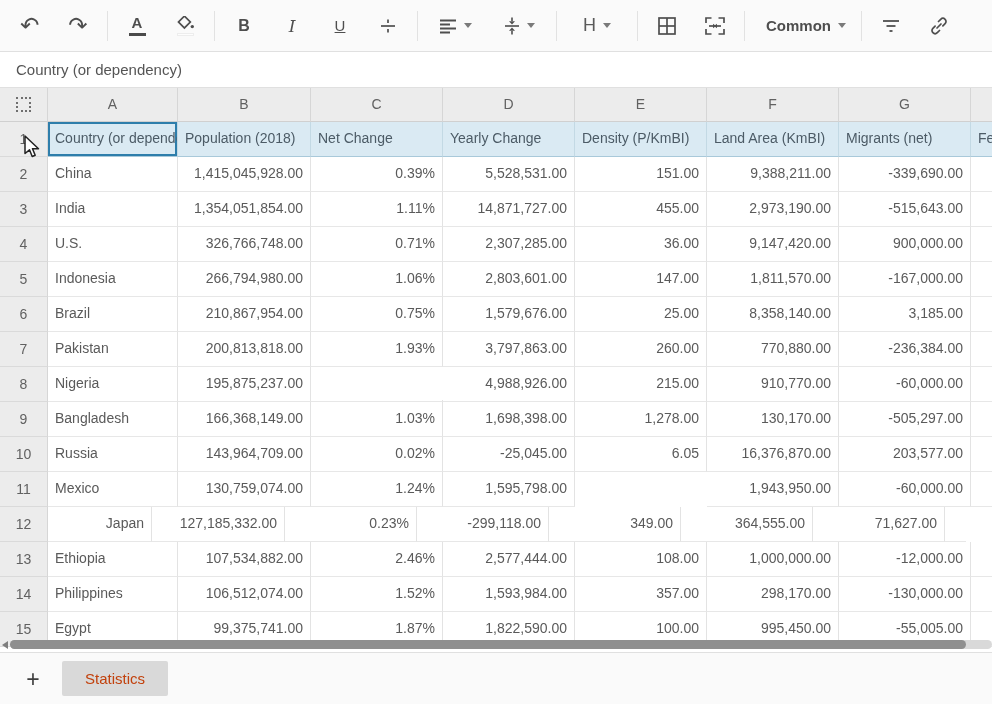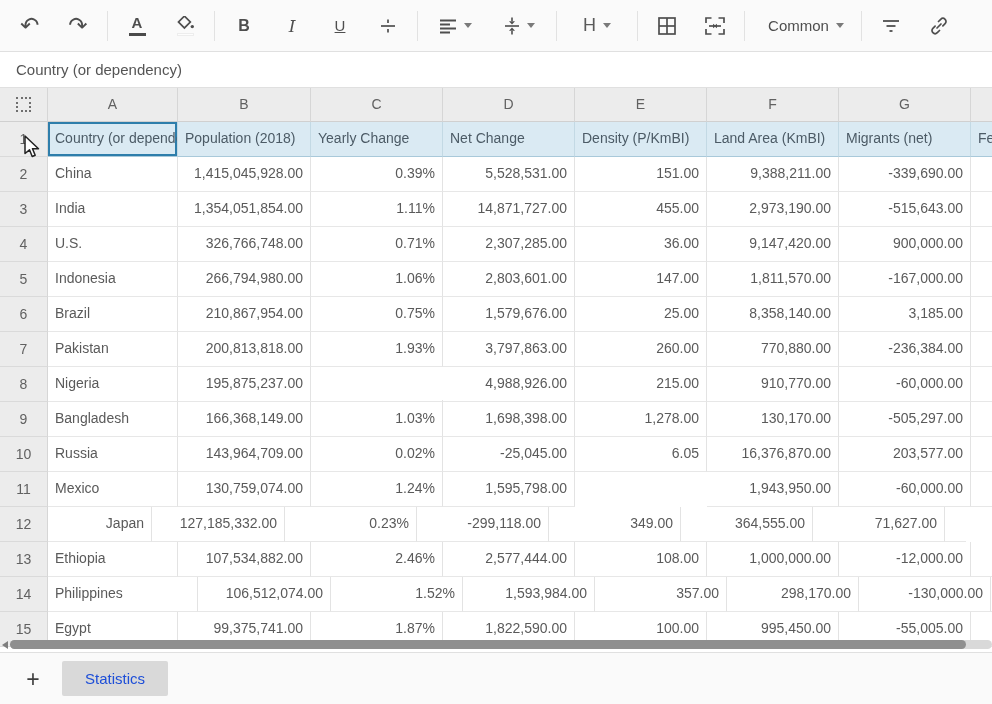--- a/index.html
+++ b/index.html
@@ -58,21 +58,21 @@
               border-top:4px solid transparent; border-bottom:4px solid transparent;
               border-right:6px solid #7f7f7f; }
   .hs-track { position:absolute; left:10px; right:0; top:1px; height:9px; background:#d9d9d9; border-radius:5px; }
   .hs-thumb { position:absolute; left:10px; top:1px; width:956px; height:9px;
               background:#8f8f8f; border-radius:5px; }
 
   
   .tabbar { height:52px; background:#fafafa; border-top:1px solid #e0e0e0;
             display:flex; align-items:center; padding-left:20px; }
   .addtab { font-size:23px; color:#3d3d3d; width:26px; text-align:center; line-height:26px; }
-  .sheettab { margin-left:16px; background:#d9d9d9; color:#1d4ed8; font-size:15px; font-weight:500;
+  .sheettab { margin-left:16px; background:#d9d9d9; color:#c2410c; font-size:15px; font-weight:500;
               padding:9px 23px; border-radius:2px; }
 
   
   .cursor { position:absolute; left:21px; top:135px; z-index:20; pointer-events:none; }
 </style>
 </head>
 <body>
 
 <div class="app">
 
@@ -161,21 +161,21 @@
         <polyline points="13.5,1 19,1 19,6" fill="none" stroke="#4e4e4e" stroke-width="1.7"></polyline>
         <polyline points="19,12 19,17 13.5,17" fill="none" stroke="#4e4e4e" stroke-width="1.7"></polyline>
         <line x1="4" y1="9" x2="8" y2="9" stroke="#4e4e4e" stroke-width="1.7"></line>
         <polygon points="8,6.8 8,11.2 11,9" fill="#4e4e4e"></polygon>
         <line x1="16" y1="9" x2="12" y2="9" stroke="#4e4e4e" stroke-width="1.7"></line>
         <polygon points="12,6.8 12,11.2 9,9" fill="#4e4e4e"></polygon>
       </svg>
     </div>
     <div class="sep"></div>
 
-    <div class="tbtn" style="min-width:98px;">
+    <div class="tbtn" style="min-width:98px;font-weight:bold;">
       <span class="common-label">Common</span>
       <span class="caret"></span>
     </div>
     <div class="sep"></div>
 
     <div class="tbtn">
       <svg class="ic" width="18" height="14" viewBox="0 0 18 14">
         <line x1="1" y1="2" x2="17" y2="2" stroke="#4e4e4e" stroke-width="1.8"></line>
         <line x1="4.5" y1="7" x2="13.5" y2="7" stroke="#4e4e4e" stroke-width="1.8"></line>
         <line x1="7.5" y1="12" x2="10.5" y2="12" stroke="#4e4e4e" stroke-width="1.8"></line>
@@ -208,22 +208,22 @@
       <div class="colh" style="width: 132px;">G</div>
       <div class="colh" style="width: 21px; border-right: none;"></div>
     </div>
 
   <div class="gridbody">
 
     <div class="row hdrrow">
         <div class="rownum">1</div>
         <div class="cell selcell" style="width: 130px;">Country (or dependency)</div>
         <div class="cell" style="width: 133px;">Population (2018)</div>
+        <div class="cell" style="width: 132px;">Net Change</div>
         <div class="cell" style="width: 132px;">Yearly Change</div>
-        <div class="cell" style="width: 132px;">Net Change</div>
         <div class="cell" style="width: 132px;">Density (P/KmBI)</div>
         <div class="cell" style="width: 132px;">Land Area (KmBI)</div>
         <div class="cell" style="width: 132px;">Migrants (net)</div>
         <div class="cell" style="width: 21px; border-right: none;">Fe</div>
       </div>
       <div class="row">
         <div class="rownum">2</div>
         <div class="cell" style="width: 130px;">China</div>
         <div class="cell numcell" style="width: 133px;">1,415,045,928.00</div>
         <div class="cell numcell" style="width: 132px;">0.39%</div>
@@ -349,21 +349,21 @@
         <div class="cell numcell" style="width: 133px;">107,534,882.00</div>
         <div class="cell numcell" style="width: 132px;">2.46%</div>
         <div class="cell numcell" style="width: 132px;">2,577,444.00</div>
         <div class="cell numcell" style="width: 132px;">108.00</div>
         <div class="cell numcell" style="width: 132px;">1,000,000.00</div>
         <div class="cell numcell" style="width: 132px;">-12,000.00</div>
         <div class="cell" style="width: 21px; border-right: none;"></div>
       </div>
       <div class="row">
         <div class="rownum">14</div>
-        <div class="cell" style="width: 150px;">Philippines</div>
+        <div class="cell" style="width: 130px;">Philippines</div>
         <div class="cell numcell" style="width: 133px;">106,512,074.00</div>
         <div class="cell numcell" style="width: 132px;">1.52%</div>
         <div class="cell numcell" style="width: 132px;">1,593,984.00</div>
         <div class="cell numcell" style="width: 132px;">357.00</div>
         <div class="cell numcell" style="width: 132px;">298,170.00</div>
         <div class="cell numcell" style="width: 132px;">-130,000.00</div>
         <div class="cell" style="width: 21px; border-right: none;"></div>
       </div>
       <div class="row">
         <div class="rownum">15</div>

